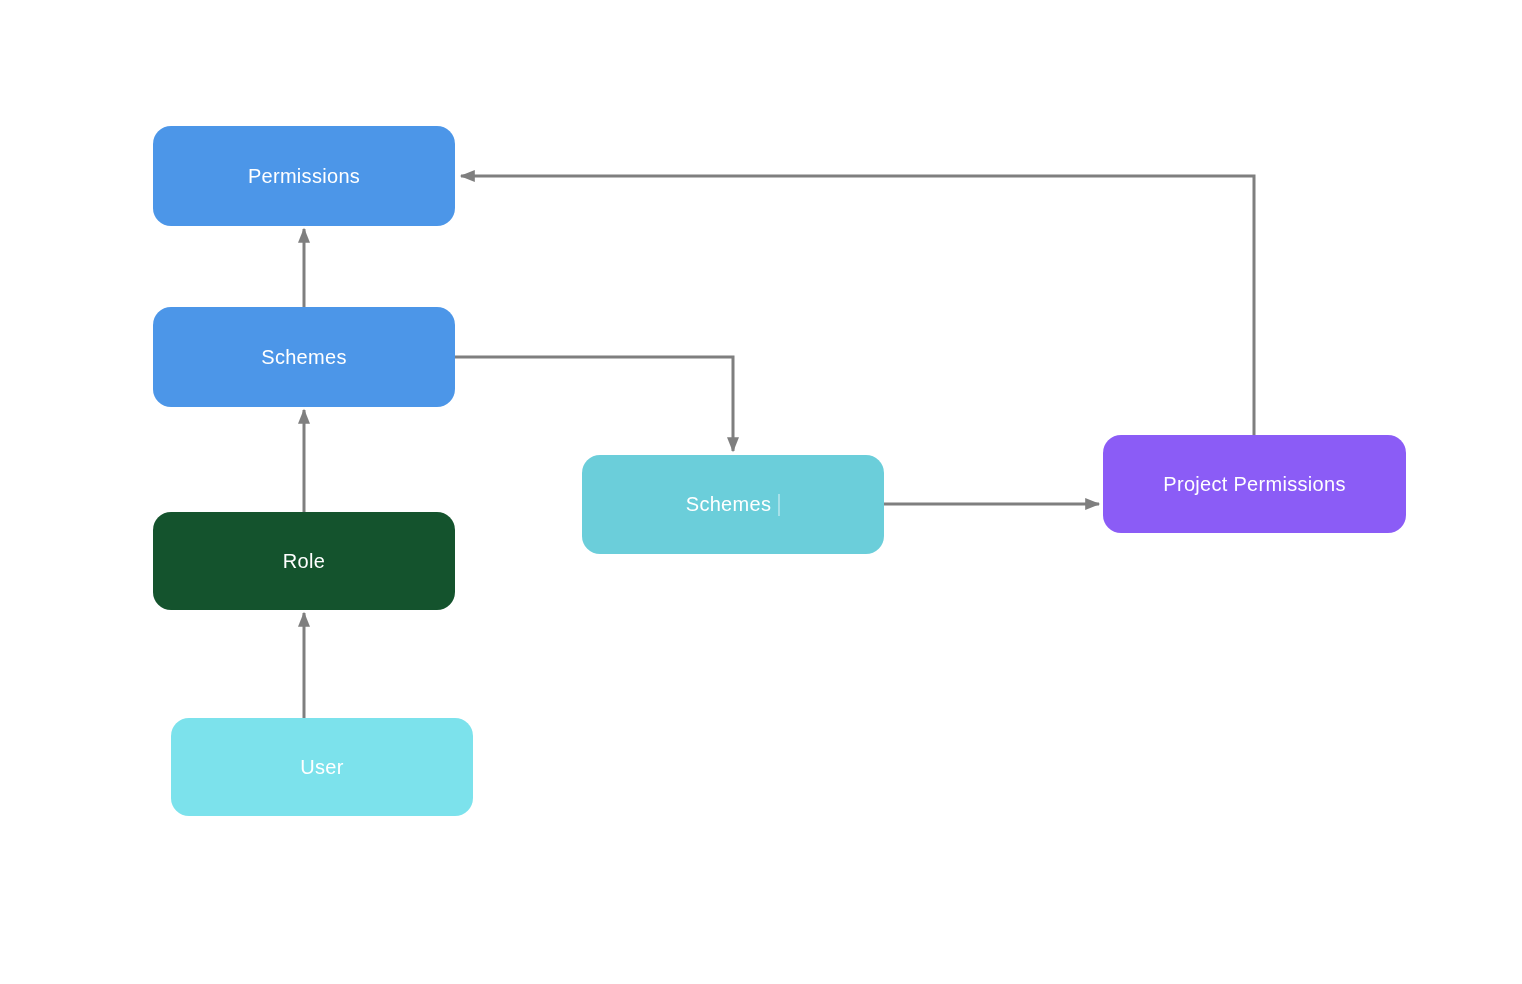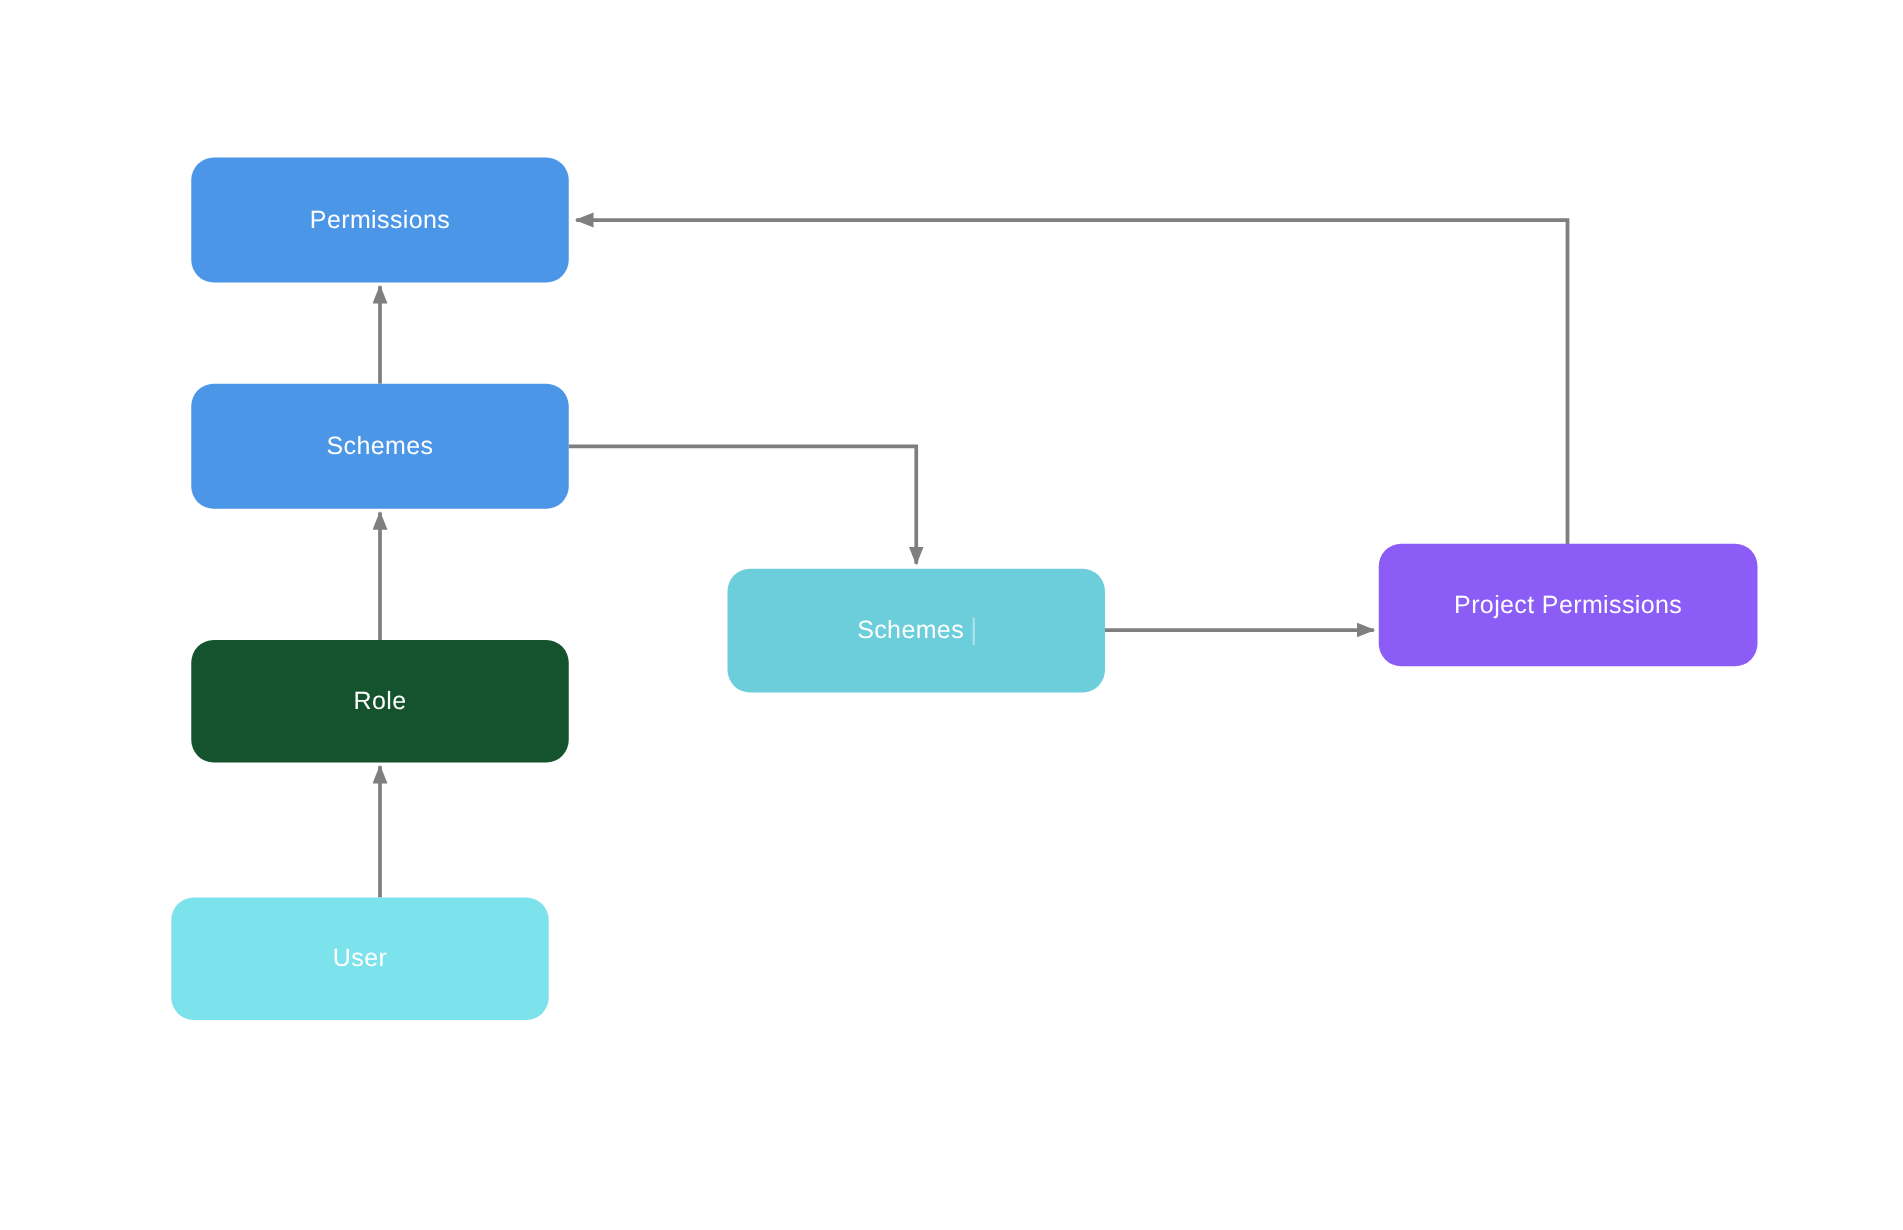--- a/index.html
+++ b/index.html
@@ -76,21 +76,21 @@
   </div>
 
   <div class="node" style="left: 153px; top: 126px; width: 302px; height: 100px; background-color: rgb(76, 150, 232); color: rgb(255, 255, 255);">
     <span class="node-label">Permissions</span>
   </div>
 
   <div class="node" style="left: 153px; top: 512px; width: 302px; height: 98px; background-color: #14532d; color: rgb(255, 255, 255);">
     <span class="node-label">Role</span>
   </div>
 
-  <div class="node" style="left: 137px; top: 718px; width: 302px; height: 98px; background-color: rgb(124, 226, 236); color: rgb(255, 255, 255);">
+  <div class="node" style="left: 171px; top: 718px; width: 302px; height: 98px; background-color: rgb(124, 226, 236); color: rgb(255, 255, 255);">
     <span class="node-label">User</span>
   </div>
 
   <div class="node" style="left: 582px; top: 455px; width: 302px; height: 99px; background-color: rgb(107, 206, 218); color: rgb(255, 255, 255);">
     <span class="node-label">Schemes</span>
     <span class="text-cursor"></span>
   </div>
 
   <div class="node" style="left: 1103px; top: 435px; width: 303px; height: 98px; background-color: #8b5cf6; color: rgb(255, 255, 255);">
     <span class="node-label">Project Permissions</span>

